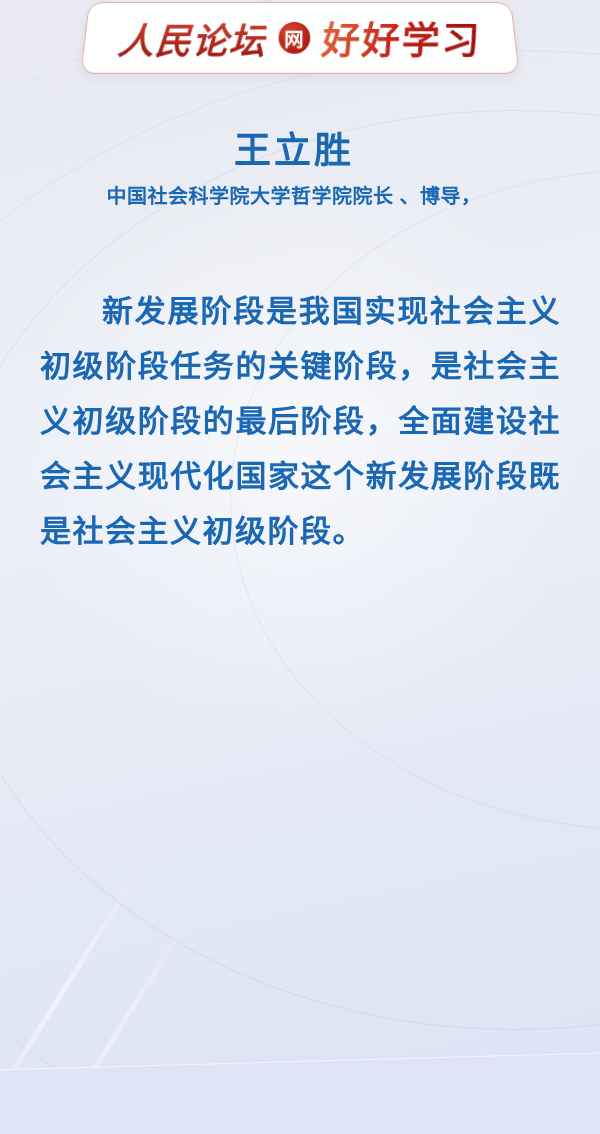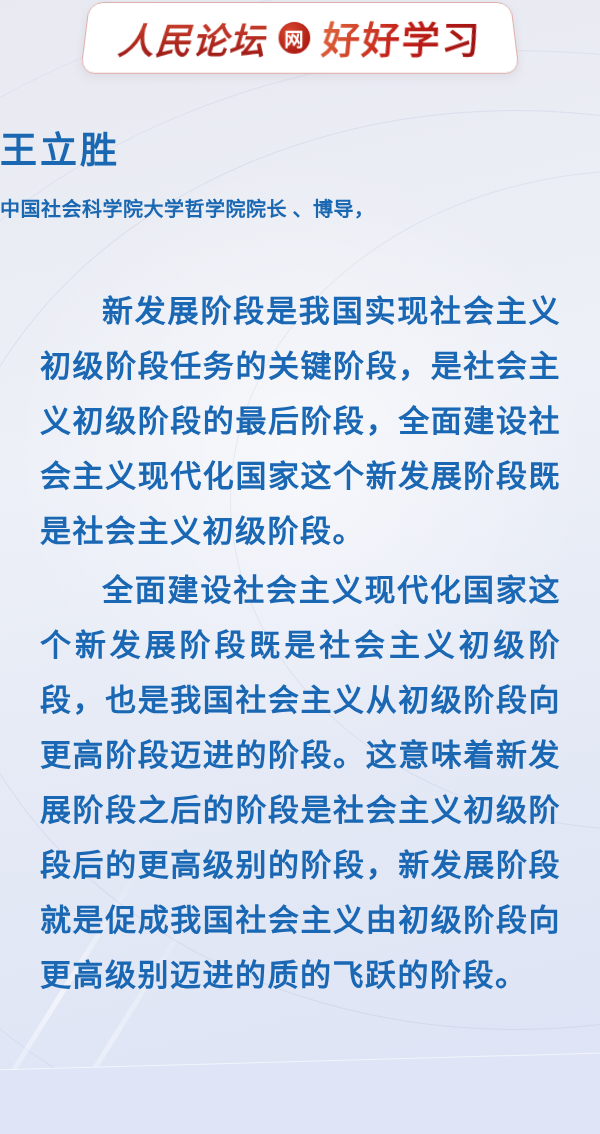--- a/index.html
+++ b/index.html
@@ -63,23 +63,23 @@
     font-size:37px;font-weight:900;
     transform:skewX(-7deg);
     letter-spacing:2px;
     background:linear-gradient(110deg,#e06a3f 0%,#c42019 48%,#99100f 100%);
     -webkit-background-clip:text;background-clip:text;
     color:#b5231f;-webkit-text-fill-color:transparent;
     white-space:nowrap;
   }
 
   
-  .author{position:absolute;left:0;right:12px;top:128px;text-align:left;color:var(--text-blue,#1b68b2);}
+  .author{position:absolute;left:0;right:12px;top:128px;text-align:center;color:var(--text-blue,#1b68b2);}
   .author-name{font-size:37px;font-weight:800;letter-spacing:3px;line-height:46px;}
-  .author-titles{margin-top:17px;font-size:20px;font-weight:600;line-height:37px;letter-spacing:0.5px;white-space:nowrap;font-family:Liberation Serif, serif;}
+  .author-titles{margin-top:4px;font-size:20px;font-weight:600;line-height:37px;letter-spacing:0.5px;white-space:nowrap;}
 
   
   .quote{
     position:absolute;left:40px;right:39px;top:284px;
     color:#1a67b4;
     font-size:31px;font-weight:700;
     line-height:55px;letter-spacing:1.5px;
     text-align:justify;
   }
   .quote p{text-indent:2em;margin-bottom:4px;}
@@ -105,16 +105,15 @@
 
   <section class="author">
     <h1 class="author-name">王立胜</h1>
     <div class="author-titles">
       <div>中国社会科学院大学哲学院院长 、博导，</div>
     </div>
   </section>
 
   <article class="quote">
     <p>新发展阶段是我国实现社会主义初级阶段任务的关键阶段，是社会主义初级阶段的最后阶段，全面建设社会主义现代化国家这个新发展阶段既是社会主义初级阶段。</p>
-    <p>全面建设社会主义现代化国家这个新发展阶段既是社会主义初级阶段，也是我国社会主义从初级阶段向更高阶段迈进的阶段。这意味着新发展阶段之后的阶段是社会主义初级阶段后的更高级别的阶段，新发展阶段就是促成我国社会主义由初级阶段向更高级别迈进的质的飞跃的阶段。</p>
   </article>
 
 </div>
 
 </body></html>

